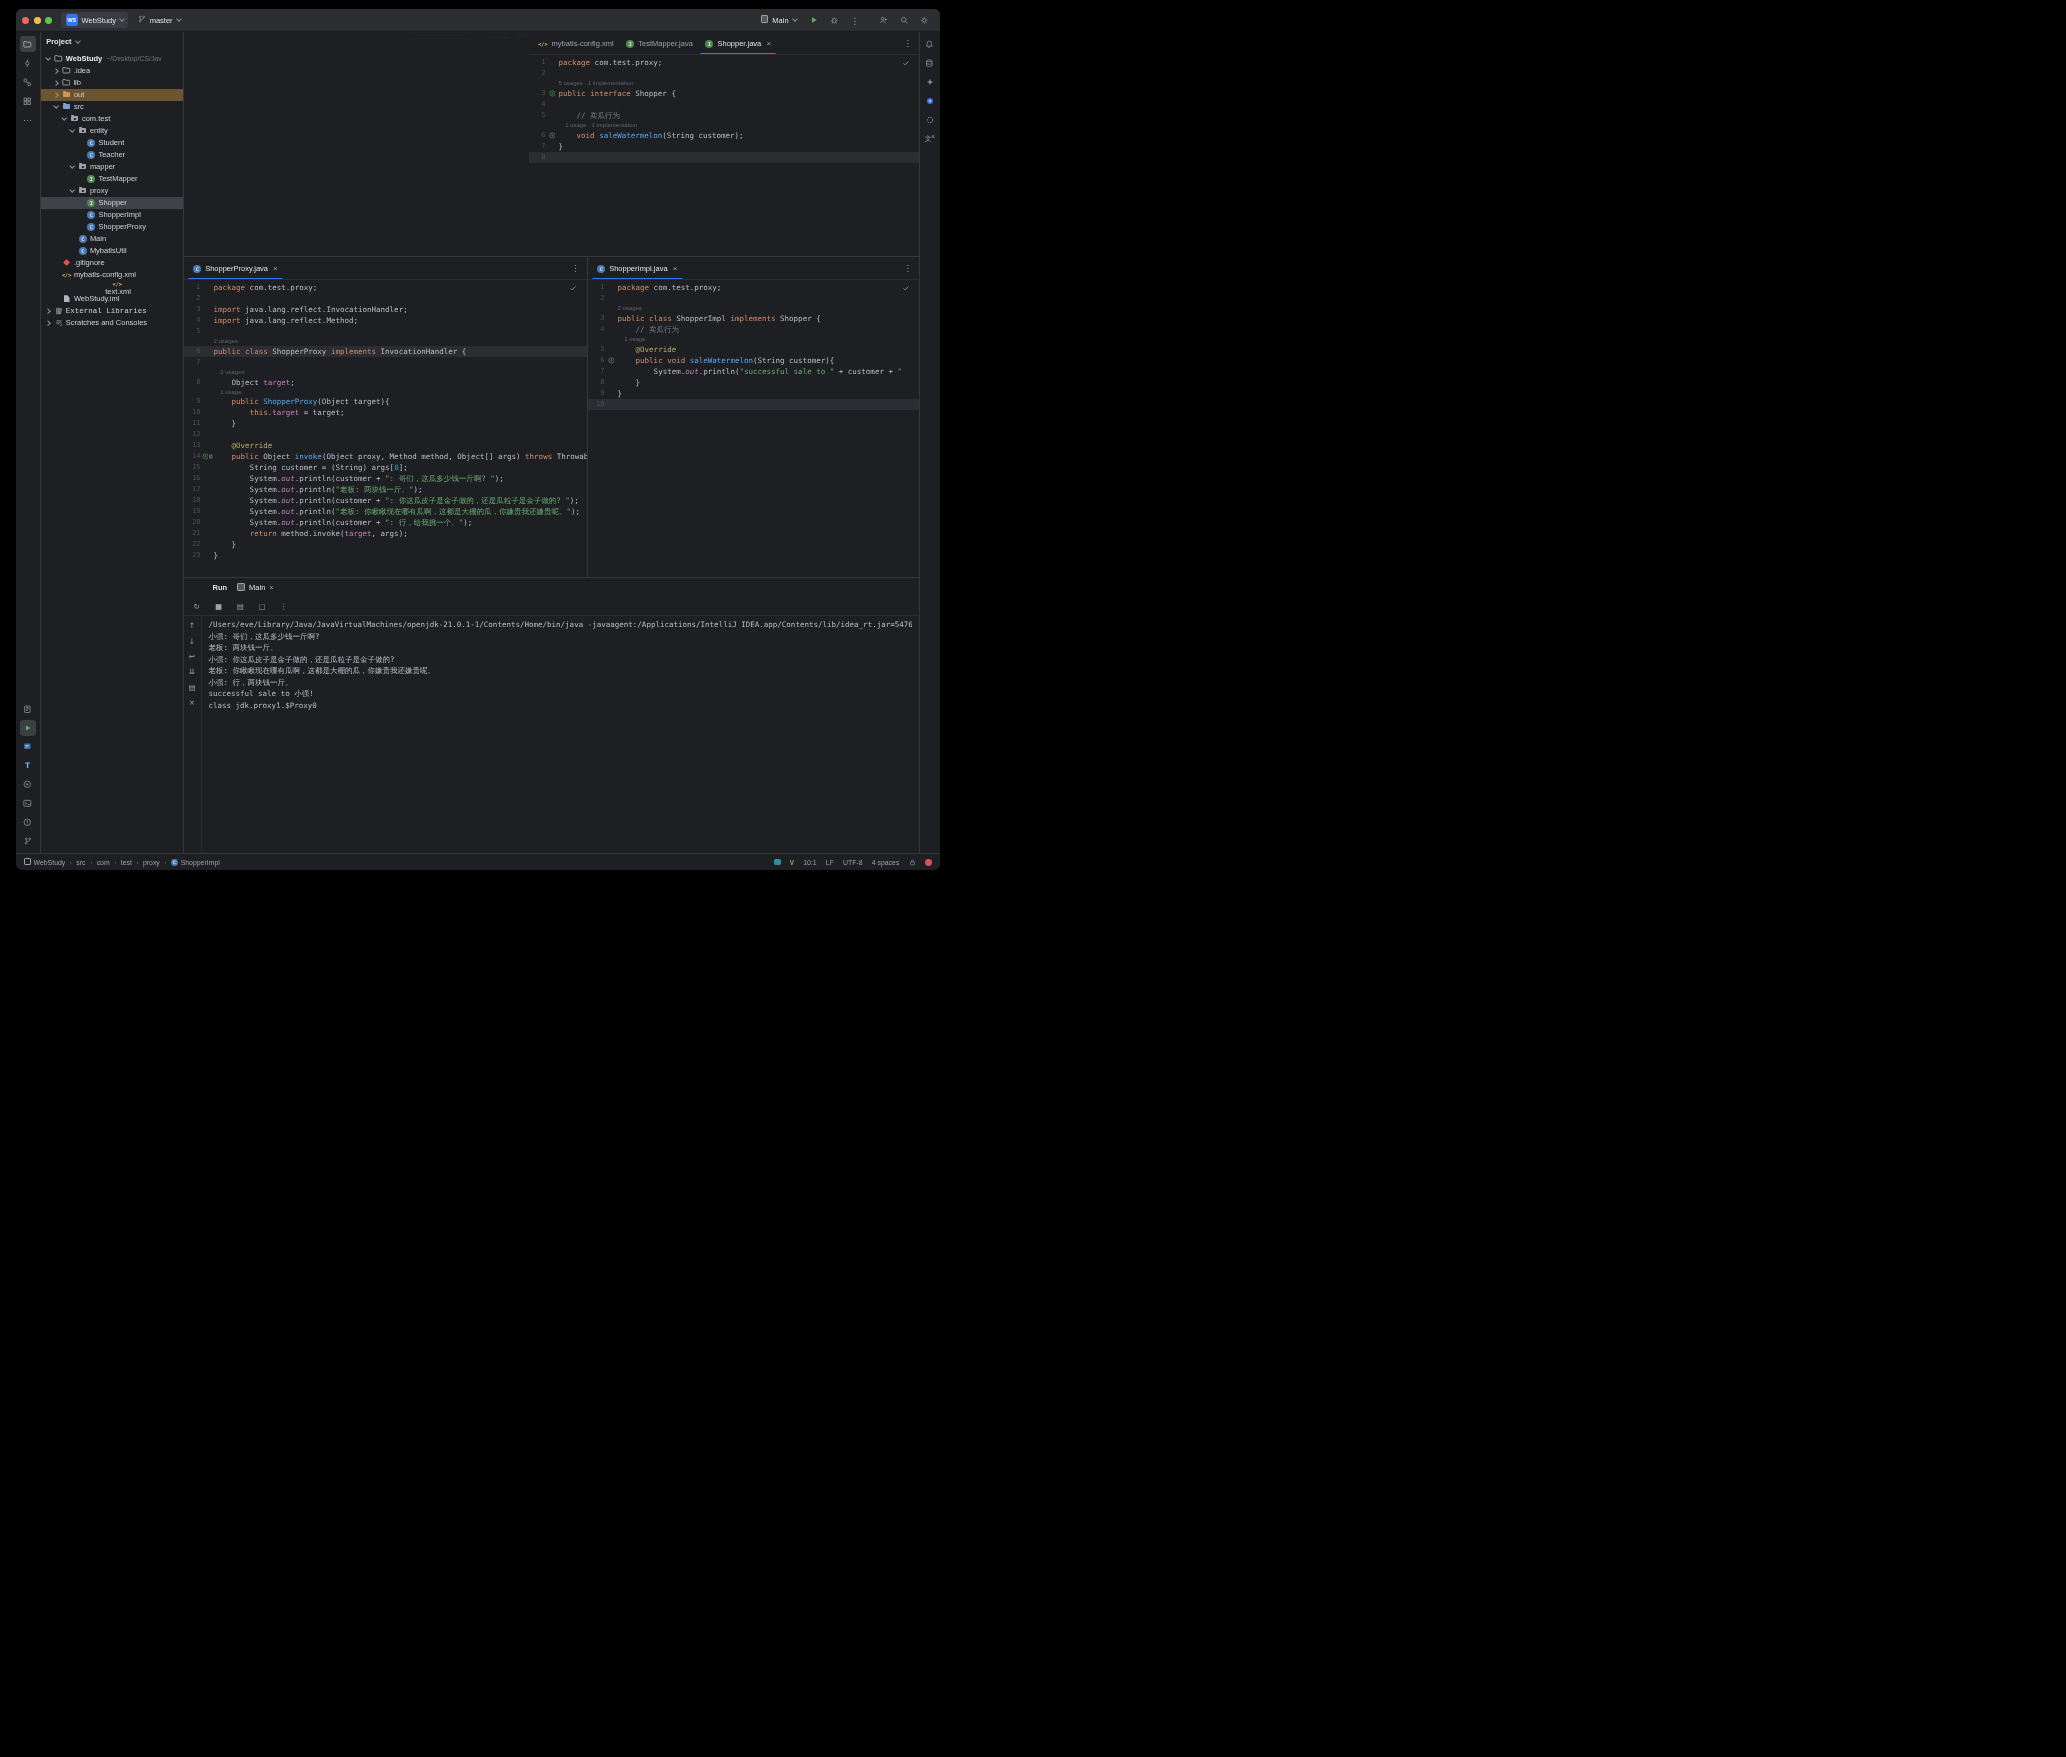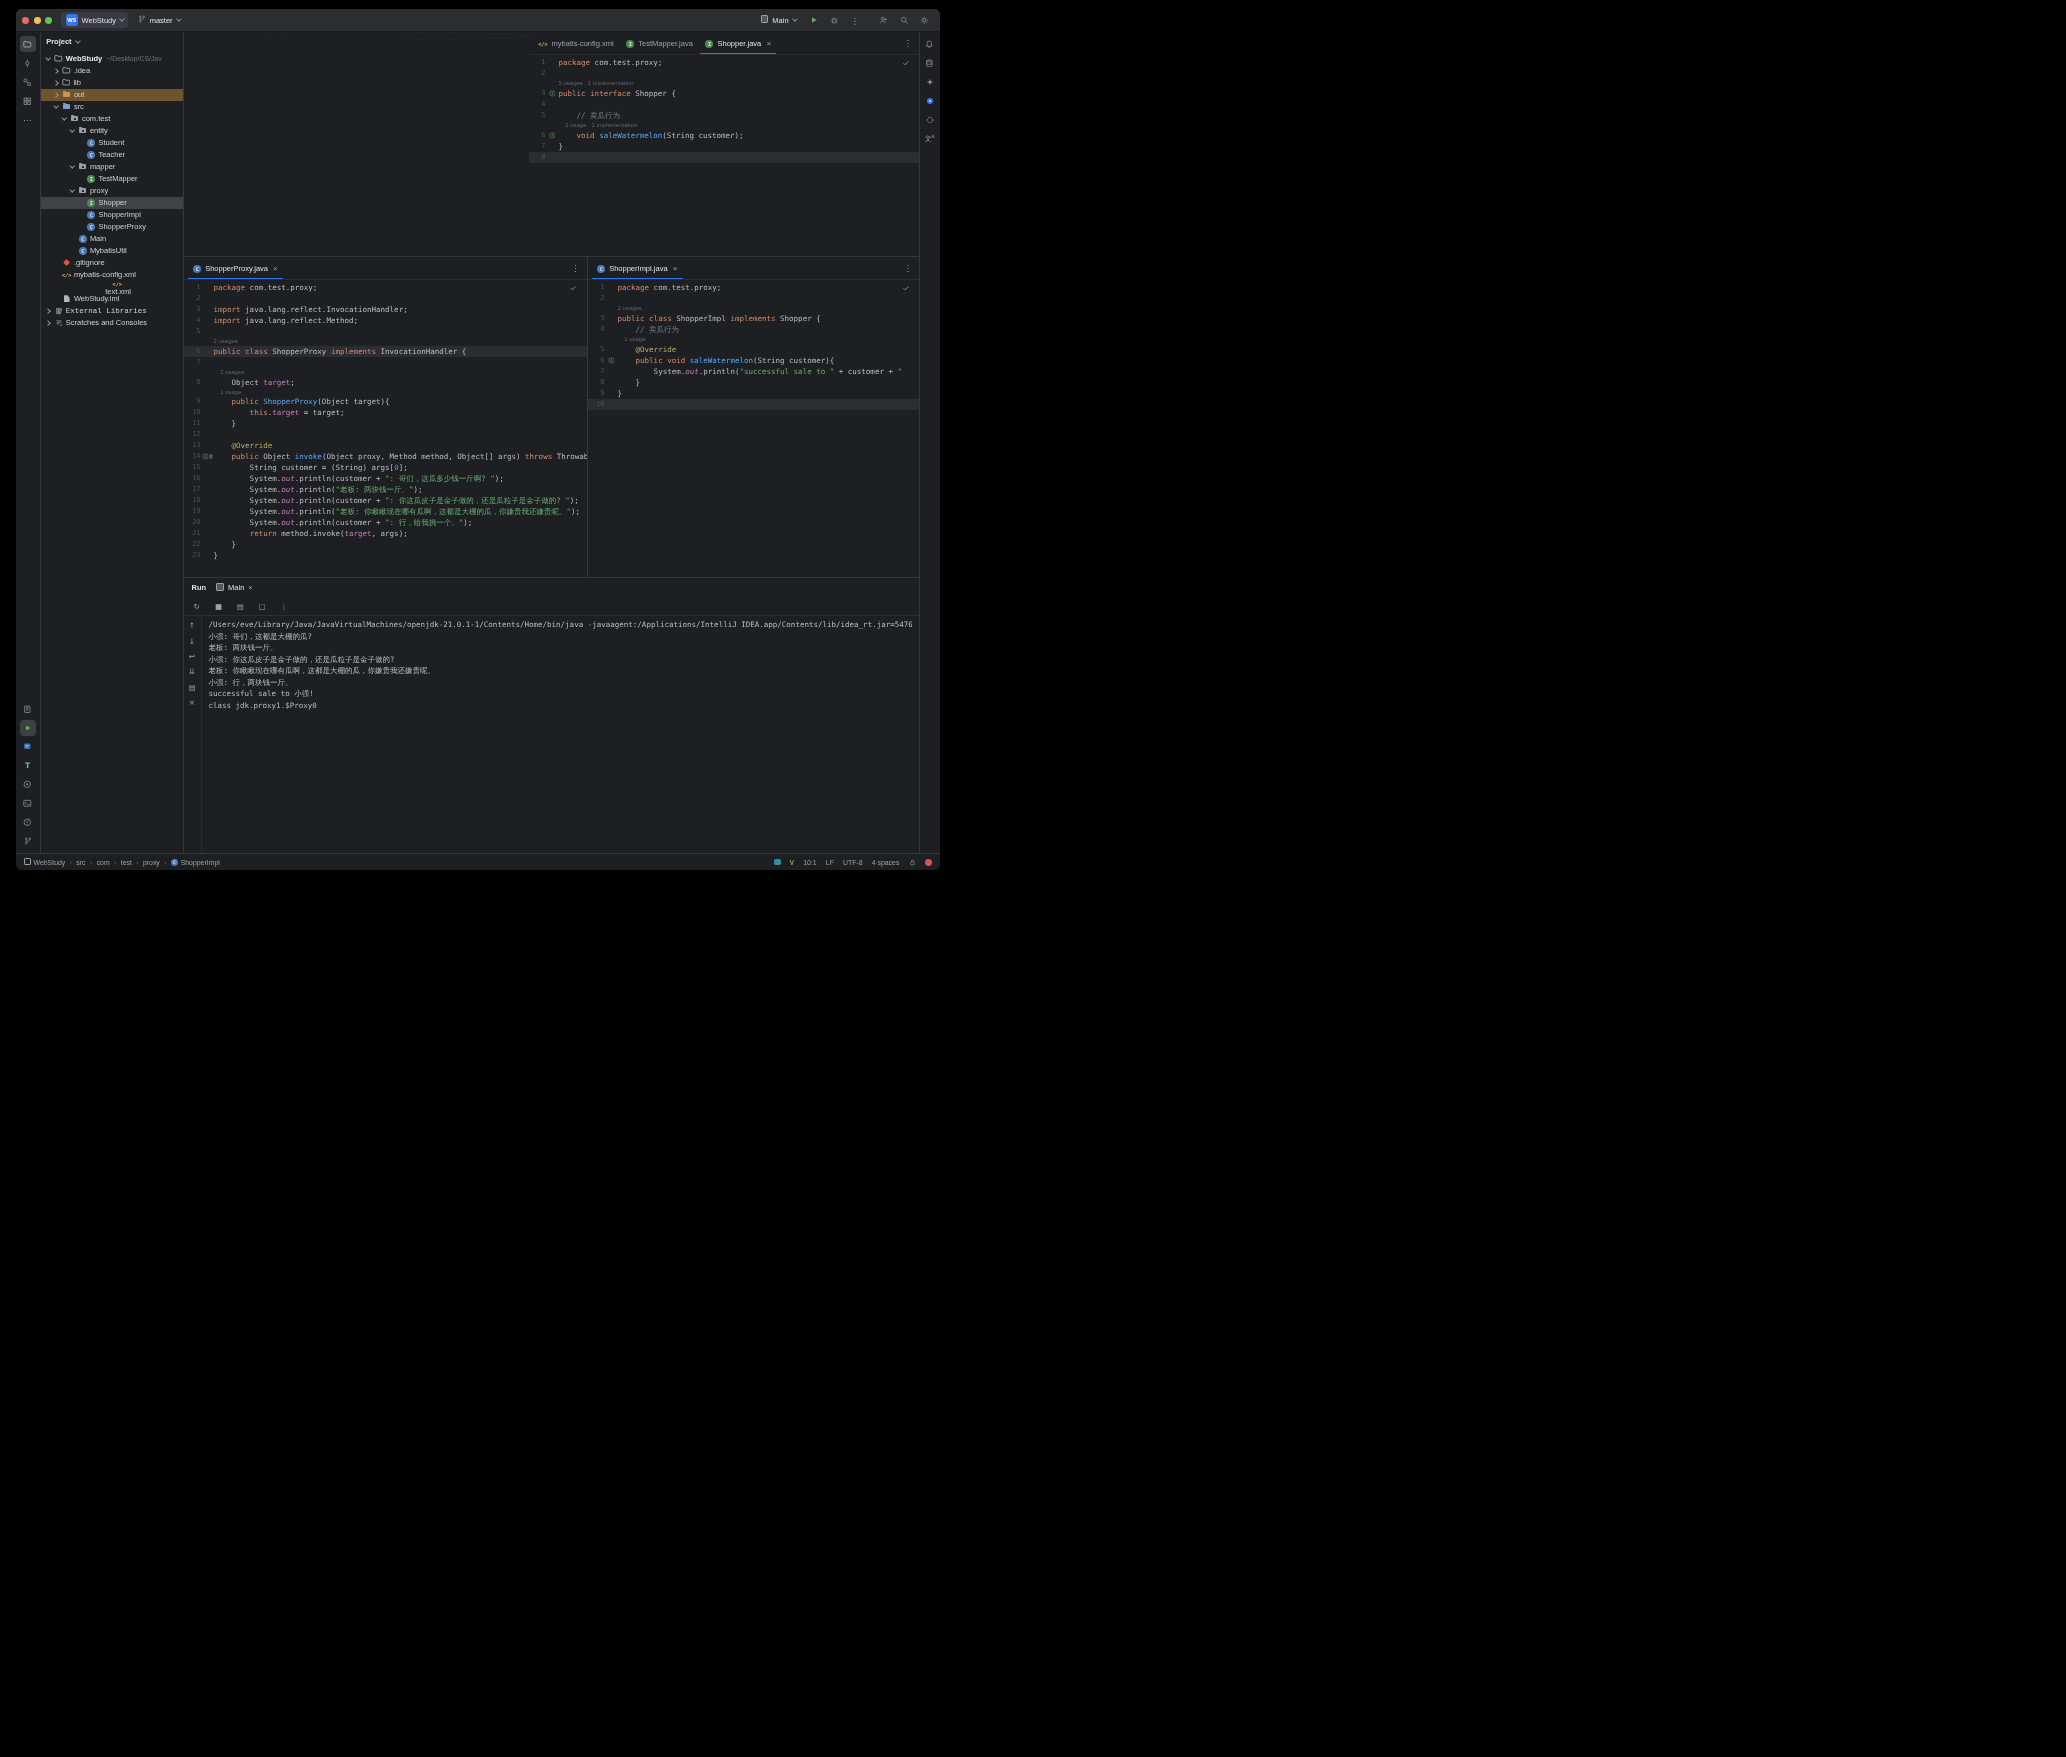--- a/index.html
+++ b/index.html
@@ -96,21 +96,21 @@
   .atg{color:#9da0a8;font-size:5.7px;}
   .sg-k{color:#cf8e6d}.sg-t{color:#bcbec4}.sg-s{color:#6aab73}.sg-cm{color:#7a7e85}
   .sg-an{color:#b3ae60}.sg-f{color:#c77dbb}.sg-m{color:#56a8f5}
   .sg-si{color:#c77dbb;font-style:italic}
   .sg-num{color:#2aacb8}
   .insp{position:absolute;top:4px;right:9.2px;display:flex;align-items:center;gap:4px;
     color:#9da0a8;font-size:6.6px;z-index:3;font-family:"Liberation Sans",sans-serif;}
   
   .runpanel{height:275px;flex:0 0 auto;border-top:0.6px solid #35373b;display:flex;flex-direction:column;min-width:0;}
   .runhead{height:19.5px;flex:0 0 auto;display:flex;align-items:center;gap:10.3px;padding:0 8px;
-    font-size:7.5px;color:#dfe1e5;}
+    font-size:7.5px;color:#dfe1e5;margin-left:21px;}
   .runtitle{font-weight:700;}
   .runtab{display:flex;align-items:center;gap:4px;}
   .runtab .x{color:#9da0a8;font-size:7.5px;}
   .runtoolbar{height:17px;flex:0 0 auto;display:flex;align-items:center;gap:9.2px;padding:0 6.9px;
     color:#9da0a8;border-bottom:0.6px solid #2b2d30;font-size:7.5px;}
   .rtb{display:flex;align-items:center;justify-content:center;width:12.6px;height:12.6px;border-radius:2.3px;}
   .console{flex:1;display:flex;min-height:0;}
   .console-gutter{width:17px;flex:0 0 auto;display:flex;flex-direction:column;align-items:center;
     gap:6.3px;padding-top:5.7px;color:#9da0a8;border-right:0.6px solid #2b2d30;font-size:6.9px;}
   .console-out{flex:1;overflow:hidden;padding:3.4px 6.9px;font-family:"DejaVu Sans Mono","Liberation Mono",monospace;
@@ -643,21 +643,21 @@
           <div class="console-gutter" id="console-gutter">
               <div><span class="gch">↑</span></div>
               <div><span class="gch">↓</span></div>
               <div><span class="gch">↩</span></div>
               <div><span class="gch">⇊</span></div>
               <div><span class="gch">▤</span></div>
               <div><span class="gch">×</span></div>
             </div>
           <div class="console-out" id="console-out">
               <div class="cline">/Users/eve/Library/Java/JavaVirtualMachines/openjdk-21.0.1-1/Contents/Home/bin/java -javaagent:/Applications/IntelliJ IDEA.app/Contents/lib/idea_rt.jar=54768:/Applications/IntelliJ IDEA.app/Contents/b</div>
-              <div class="cline">小强: 哥们，这都是大棚的瓜?</div>
+              <div class="cline">小强: 哥们，这瓜多少钱一斤啊?</div>
               <div class="cline">老板: 两块钱一斤。</div>
               <div class="cline">小强: 你这瓜皮子是金子做的，还是瓜粒子是金子做的?</div>
               <div class="cline">老板: 你瞅瞅现在哪有瓜啊，这都是大棚的瓜，你嫌贵我还嫌贵呢。</div>
               <div class="cline">小强: 行，两块钱一斤。</div>
               <div class="cline">successful sale to 小强!</div>
               <div class="cline">class jdk.proxy1.$Proxy0</div>
             </div>
         </div>
       </div>
     </div>

